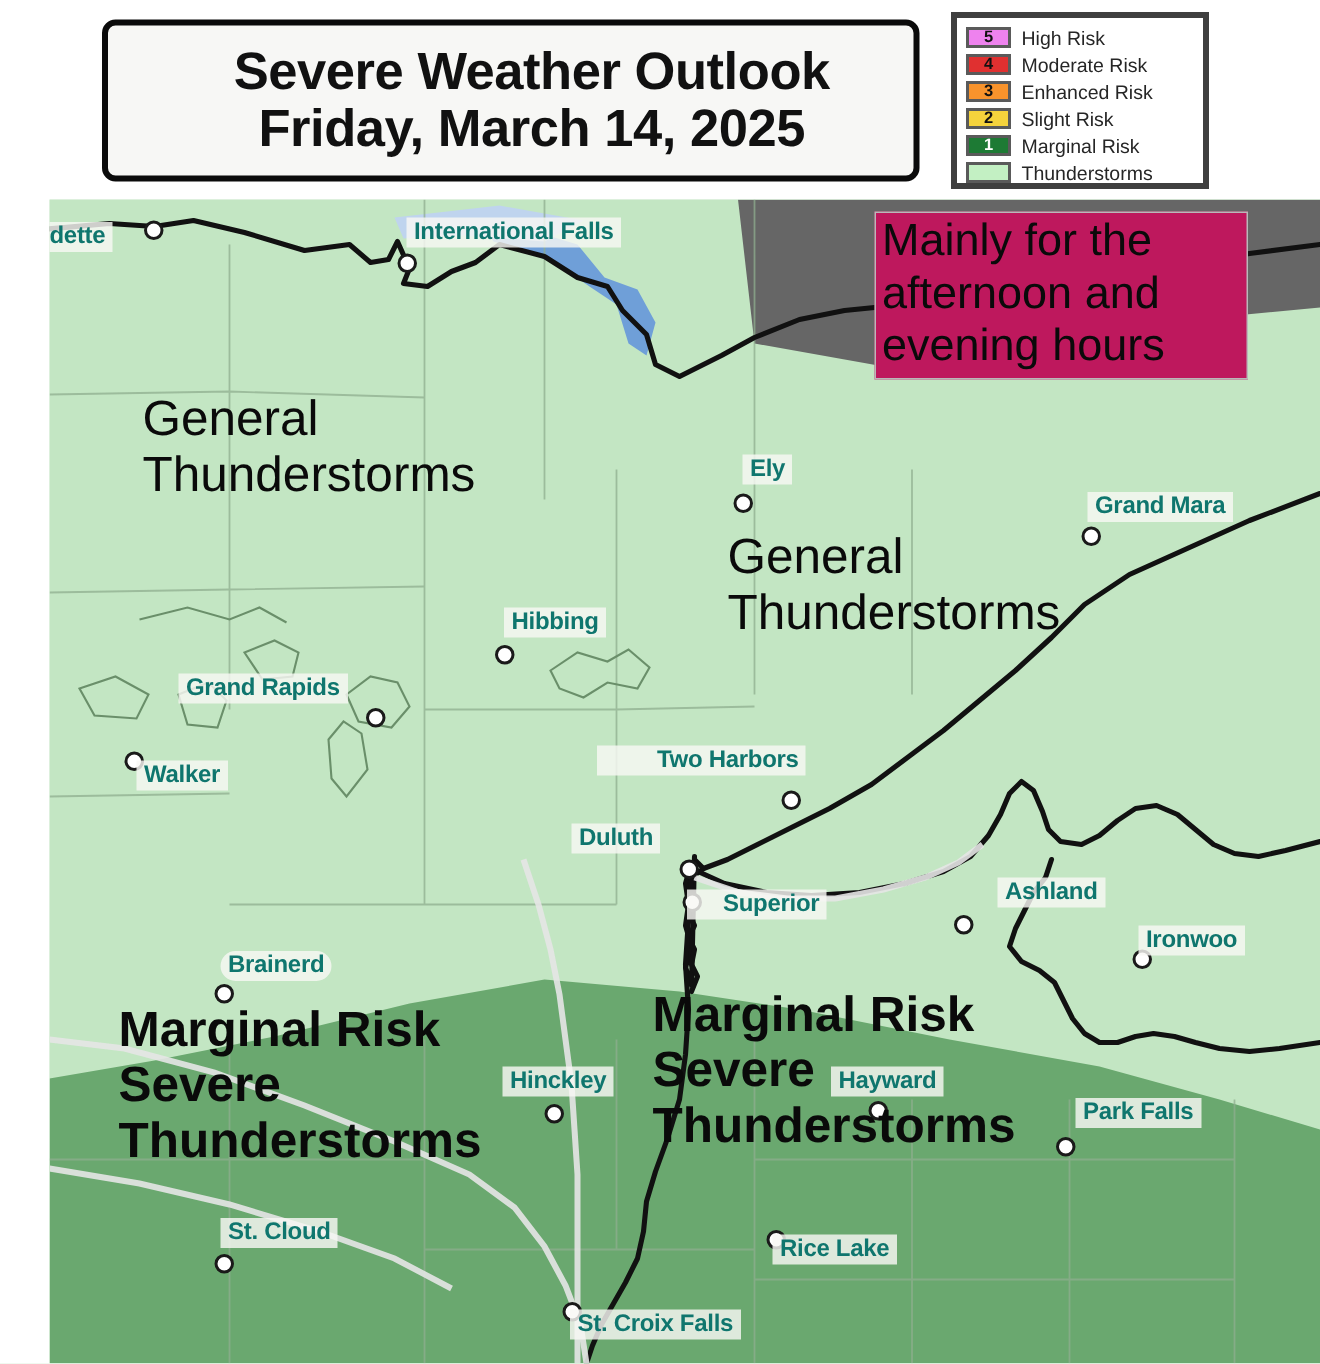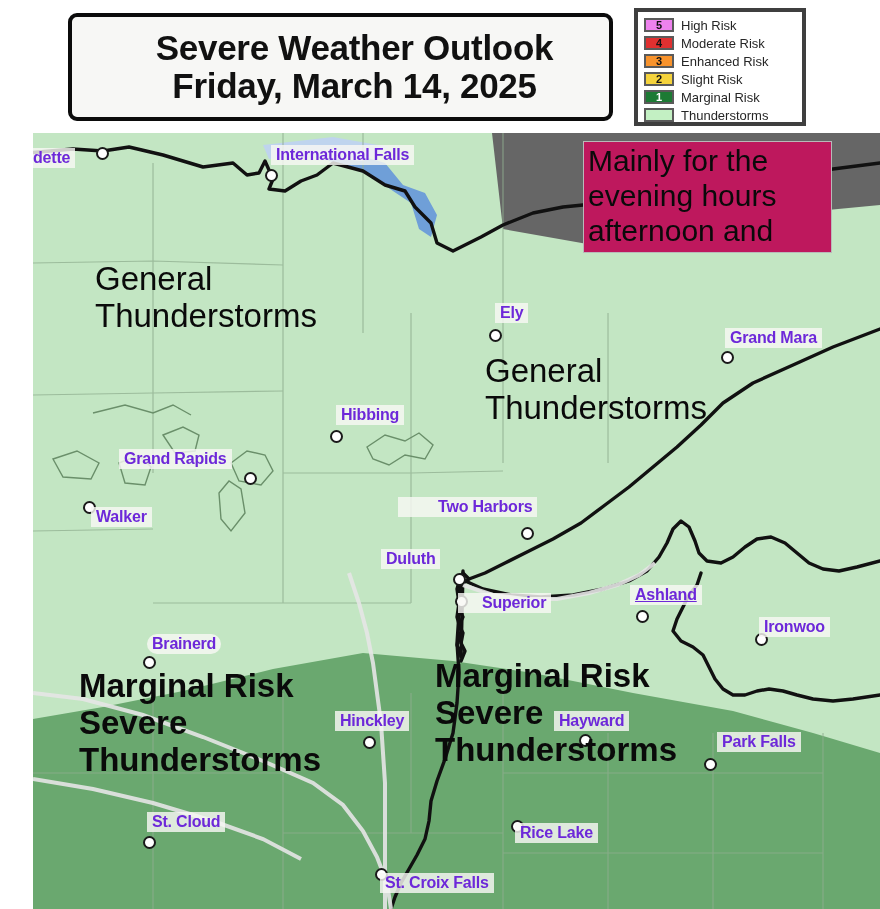--- a/index.html
+++ b/index.html
@@ -97,21 +97,21 @@
     height: 13px;
     border-radius: 50%;
     background: #ffffff;
     border: 2px solid #1a1a1a;
     box-sizing: border-box;
   }
   .city-label {
     position: absolute;
     font-size: 16px;
     font-weight: bold;
-    color: #6d28d9;
+    color: #0f766e;
     background: rgba(248,248,244,0.82);
     padding: 1px 5px;
     white-space: nowrap;
     letter-spacing: -0.2px;
   }
 
   
   .outlook-text {
     position: absolute;
     font-size: 33px;
@@ -294,21 +294,21 @@
   <div class="city" style="left:488px; top:394px;"></div>
   <div class="city-label" style="left:365px; top:364px;padding-left:40px;">Two Harbors</div>
 
   <div class="city" style="left:420px; top:440px;"></div>
   <div class="city-label" style="left:348px; top:416px;">Duluth</div>
 
   <div class="city" style="left:422px; top:462px;"></div>
   <div class="city-label" style="left:425px; top:460px;padding-left:24px;">Superior</div>
 
   <div class="city" style="left:603px; top:477px;"></div>
-  <div class="city-label" style="left:597px; top:452px;text-decoration:underline;">Ashland</div>
+  <div class="city-label" style="left:632px; top:452px;">Ashland</div>
 
   <div class="city" style="left:722px; top:500px;"></div>
   <div class="city-label" style="left:726px; top:484px;">Ironwoo</div>
 
   <div class="city" style="left:110px; top:523px;"></div>
   <div class="city-label" style="left:114px; top:501px;border-radius:10px;">Brainerd</div>
 
   <div class="city" style="left:330px; top:603px;"></div>
   <div class="city-label" style="left:302px; top:578px;">Hinckley</div>
 
@@ -345,15 +345,15 @@
 
   <div class="outlook-text bold" style="left:402px; top:525px;">
     <div>Marginal Risk</div>
     <div>Severe</div>
     <div>Thunderstorms</div>
   </div>
 </div>
 
 <div id="callout-box">
   <div class="cline">Mainly for the</div>
+  <div class="cline">afternoon and</div>
   <div class="cline">evening hours</div>
-  <div class="cline">afternoon and</div>
 </div>
 
 </body></html>

